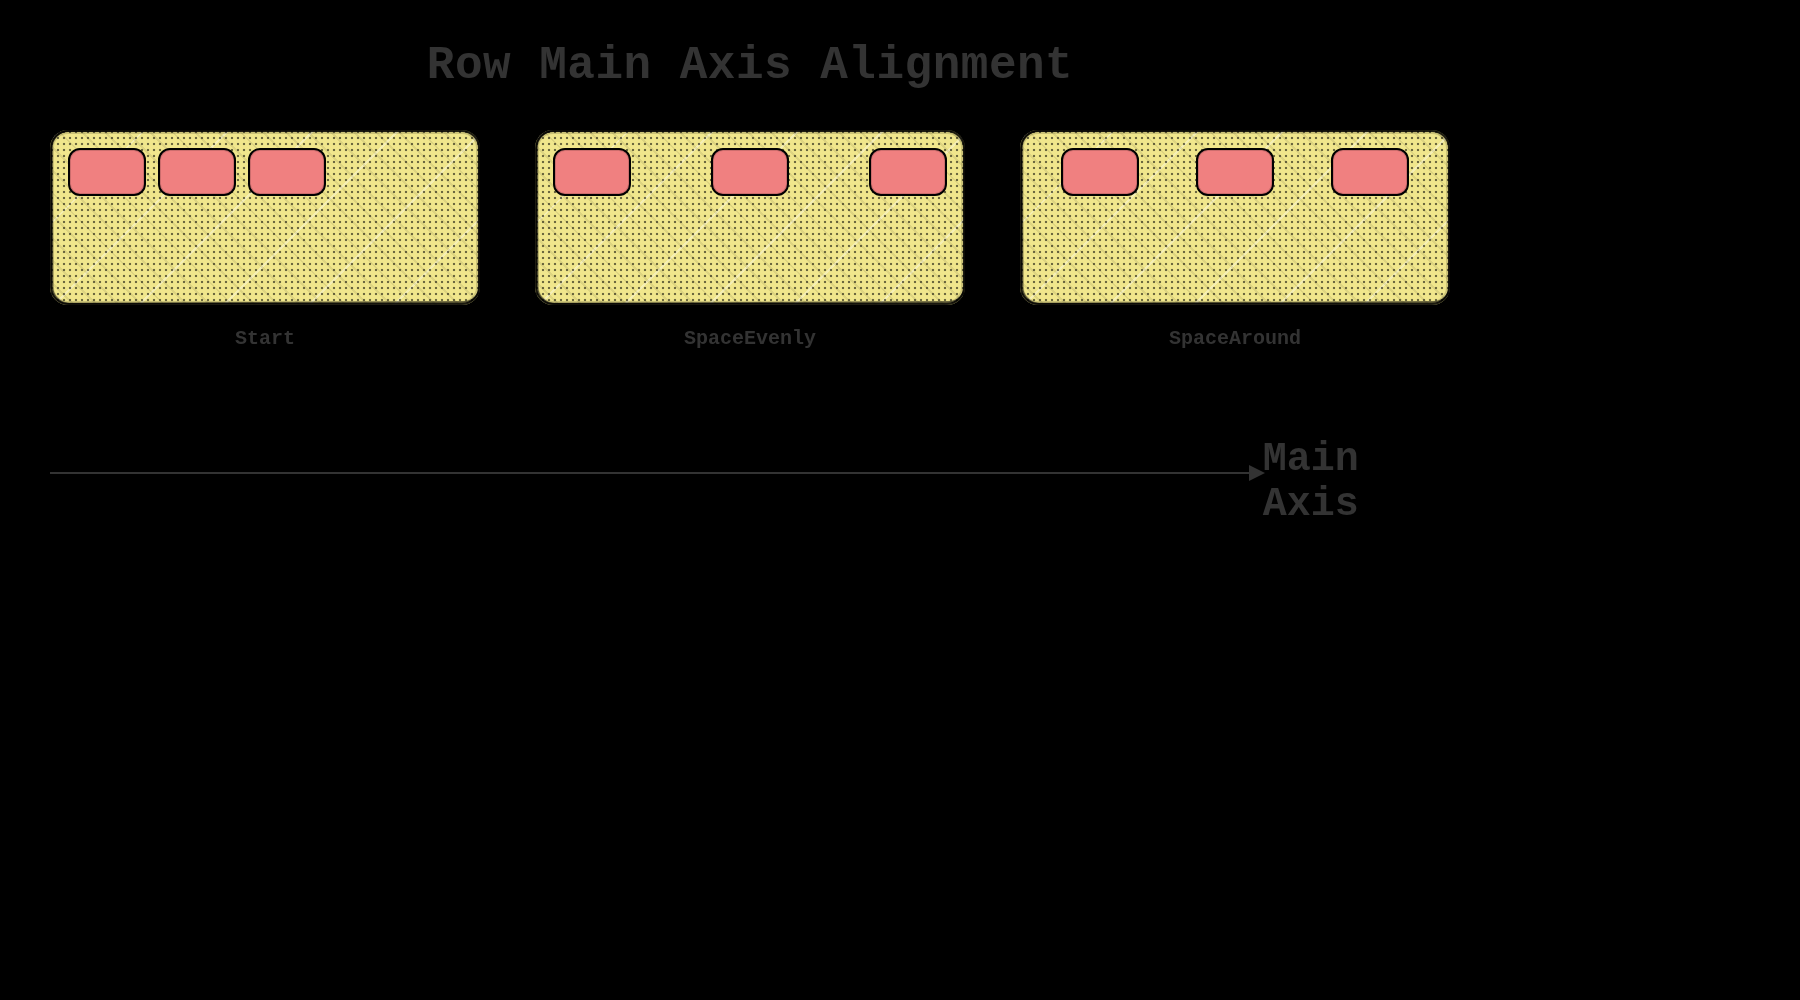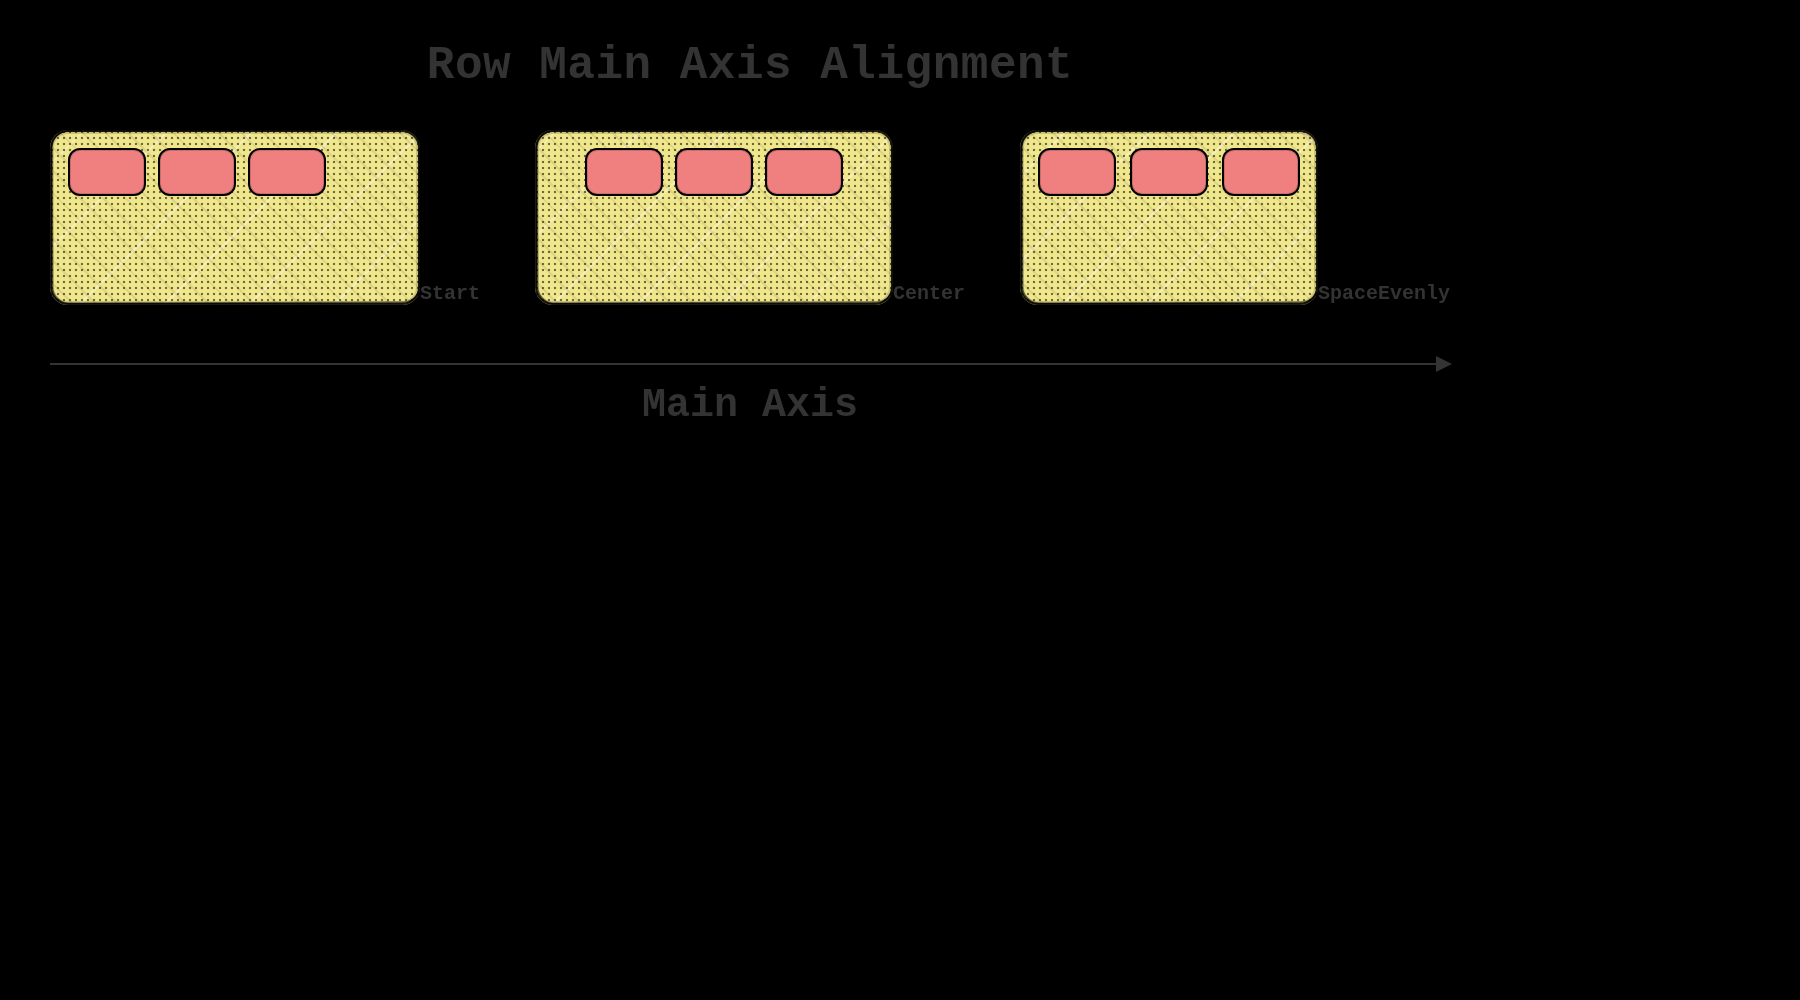--- a/index.html
+++ b/index.html
@@ -38,21 +38,22 @@
   .grid {
     display: grid;
     grid-template-columns: repeat(3, 430px);
     grid-template-rows: repeat(2, auto);
     column-gap: 55px;
     row-gap: 42px;
     justify-content: center;
   }
   .cell {
     display: flex;
-    align-items: flex-end;
+    flex-direction: column;
+    align-items: center;
   }
   .container {
     width: 430px;
     height: 175px;
     border-radius: 18px;
     position: relative;
     padding: 18px;
     display: flex;
     flex-direction: row;
     align-items: flex-start;
@@ -96,23 +97,23 @@
 
   .j-start        { justify-content: flex-start; }
   .j-end          { justify-content: flex-end; }
   .j-center       { justify-content: center; }
   .j-spacebetween { justify-content: space-between; }
   .j-spacearound  { justify-content: space-around; }
   .j-spaceevenly  { justify-content: space-evenly; }
 
   .axis-wrap {
     width: 1400px;
-    margin-top: 16px;
+    margin-top: 27px;
     display: flex;
-    flex-direction: column;
+    flex-direction: row;
     align-items: center;
     justify-content: flex-end;
   }
   .axis-line {
     width: 100%;
     height: 2px;
     background: var(--fg);
     position: relative;
   }
   .axis-line::after {
@@ -143,38 +144,38 @@
     <div class="cell">
       <div class="container j-start">
         <div class="item"></div>
         <div class="item"></div>
         <div class="item"></div>
       </div>
       <div class="label">Start</div>
     </div>
 
 
-    <div class="cell">
-      <div class="container j-center">
-        <div class="item"></div>
-        <div class="item"></div>
-        <div class="item"></div>
-      </div>
-      <div class="label">Center</div>
-    </div>
 
     <div class="cell">
       <div class="container j-spacebetween">
         <div class="item"></div>
         <div class="item"></div>
         <div class="item"></div>
       </div>
       <div class="label">SpaceEvenly</div>
     </div>
 
+    <div class="cell">
+      <div class="container j-spacearound">
+        <div class="item"></div>
+        <div class="item"></div>
+        <div class="item"></div>
+      </div>
+      <div class="label">SpaceAround</div>
+    </div>
 
 
   </div>
 
   <div class="axis-wrap">
     <div class="axis-line"></div>
     <div class="axis-label">Main Axis</div>
   </div>
 
 </div>

